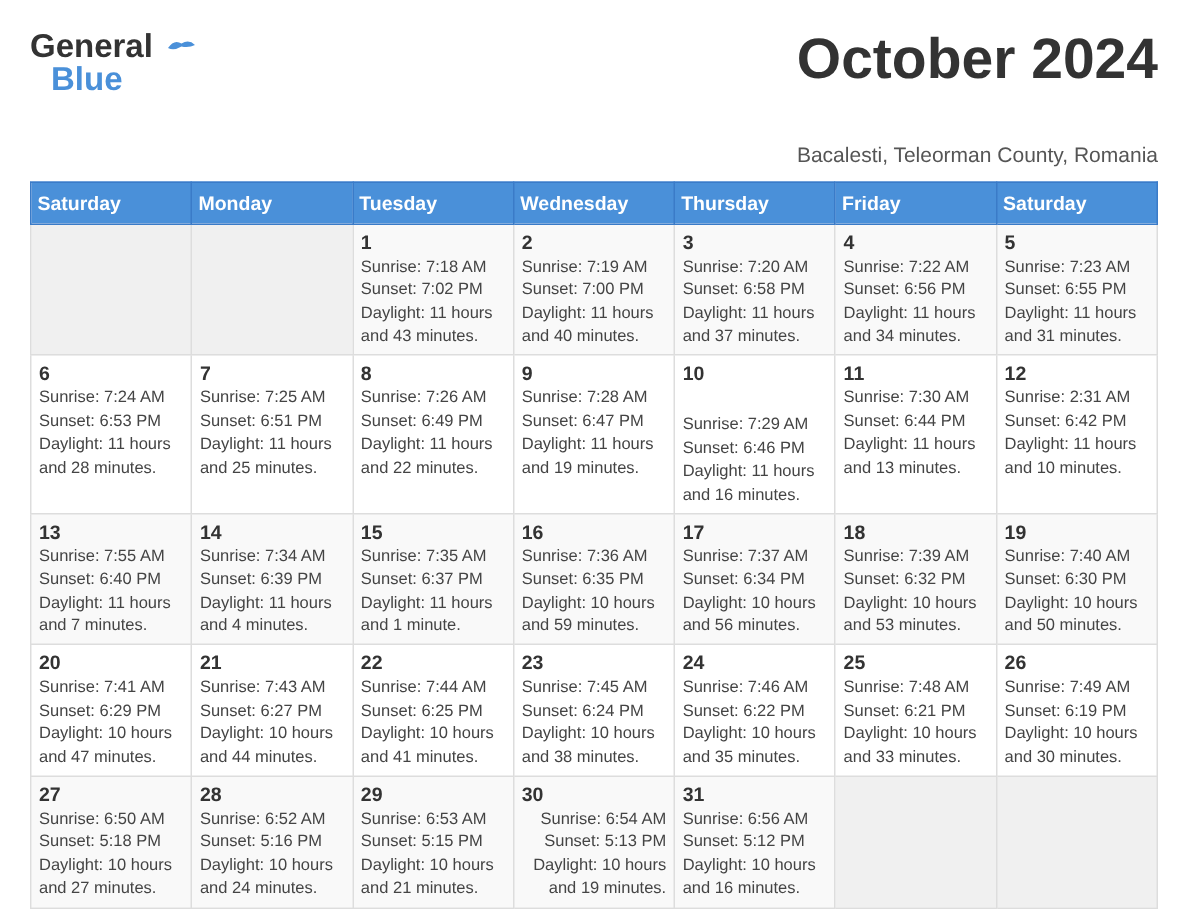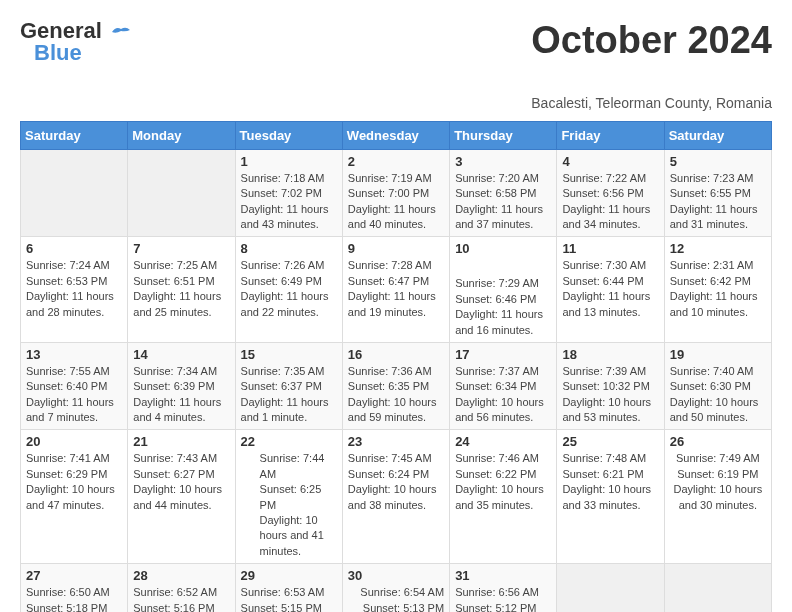--- a/index.html
+++ b/index.html
@@ -216,21 +216,21 @@
         </td>
         <td>
           <span class="day-num">17</span>
           <div class="day-info" style="white-space: pre-line;">Sunrise: 7:37 AM
 Sunset: 6:34 PM
 Daylight: 10 hours and 56 minutes.</div>
         </td>
         <td>
           <span class="day-num">18</span>
           <div class="day-info" style="white-space: pre-line;">Sunrise: 7:39 AM
-Sunset: 10:32 PM
+Sunset: 6:32 PM
 Daylight: 10 hours and 53 minutes.</div>
         </td>
         <td>
           <span class="day-num">19</span>
           <div class="day-info" style="white-space: pre-line;">Sunrise: 7:40 AM
 Sunset: 6:30 PM
 Daylight: 10 hours and 50 minutes.</div>
         </td>
       </tr>
       <tr>
@@ -241,21 +241,21 @@
 Daylight: 10 hours and 47 minutes.</div>
         </td>
         <td>
           <span class="day-num">21</span>
           <div class="day-info" style="white-space: pre-line;">Sunrise: 7:43 AM
 Sunset: 6:27 PM
 Daylight: 10 hours and 44 minutes.</div>
         </td>
         <td>
           <span class="day-num">22</span>
-          <div class="day-info" style="white-space: pre-line; margin-left: 19px;">Sunrise: 7:44 AM
+          <div class="day-info" style="white-space: pre-line;">Sunrise: 7:44 AM
 Sunset: 6:25 PM
 Daylight: 10 hours and 41 minutes.</div>
         </td>
         <td>
           <span class="day-num">23</span>
           <div class="day-info" style="white-space: pre-line;">Sunrise: 7:45 AM
 Sunset: 6:24 PM
 Daylight: 10 hours and 38 minutes.</div>
         </td>
         <td>
@@ -265,21 +265,21 @@
 Daylight: 10 hours and 35 minutes.</div>
         </td>
         <td>
           <span class="day-num">25</span>
           <div class="day-info" style="white-space: pre-line;">Sunrise: 7:48 AM
 Sunset: 6:21 PM
 Daylight: 10 hours and 33 minutes.</div>
         </td>
         <td>
           <span class="day-num">26</span>
-          <div class="day-info" style="white-space: pre-line; text-align: center;">Sunrise: 7:49 AM
+          <div class="day-info" style="white-space: pre-line;">Sunrise: 7:49 AM
 Sunset: 6:19 PM
 Daylight: 10 hours and 30 minutes.</div>
         </td>
       </tr>
       <tr>
         <td>
           <span class="day-num">27</span>
           <div class="day-info" style="white-space: pre-line;">Sunrise: 6:50 AM
 Sunset: 5:18 PM
 Daylight: 10 hours and 27 minutes.</div>

